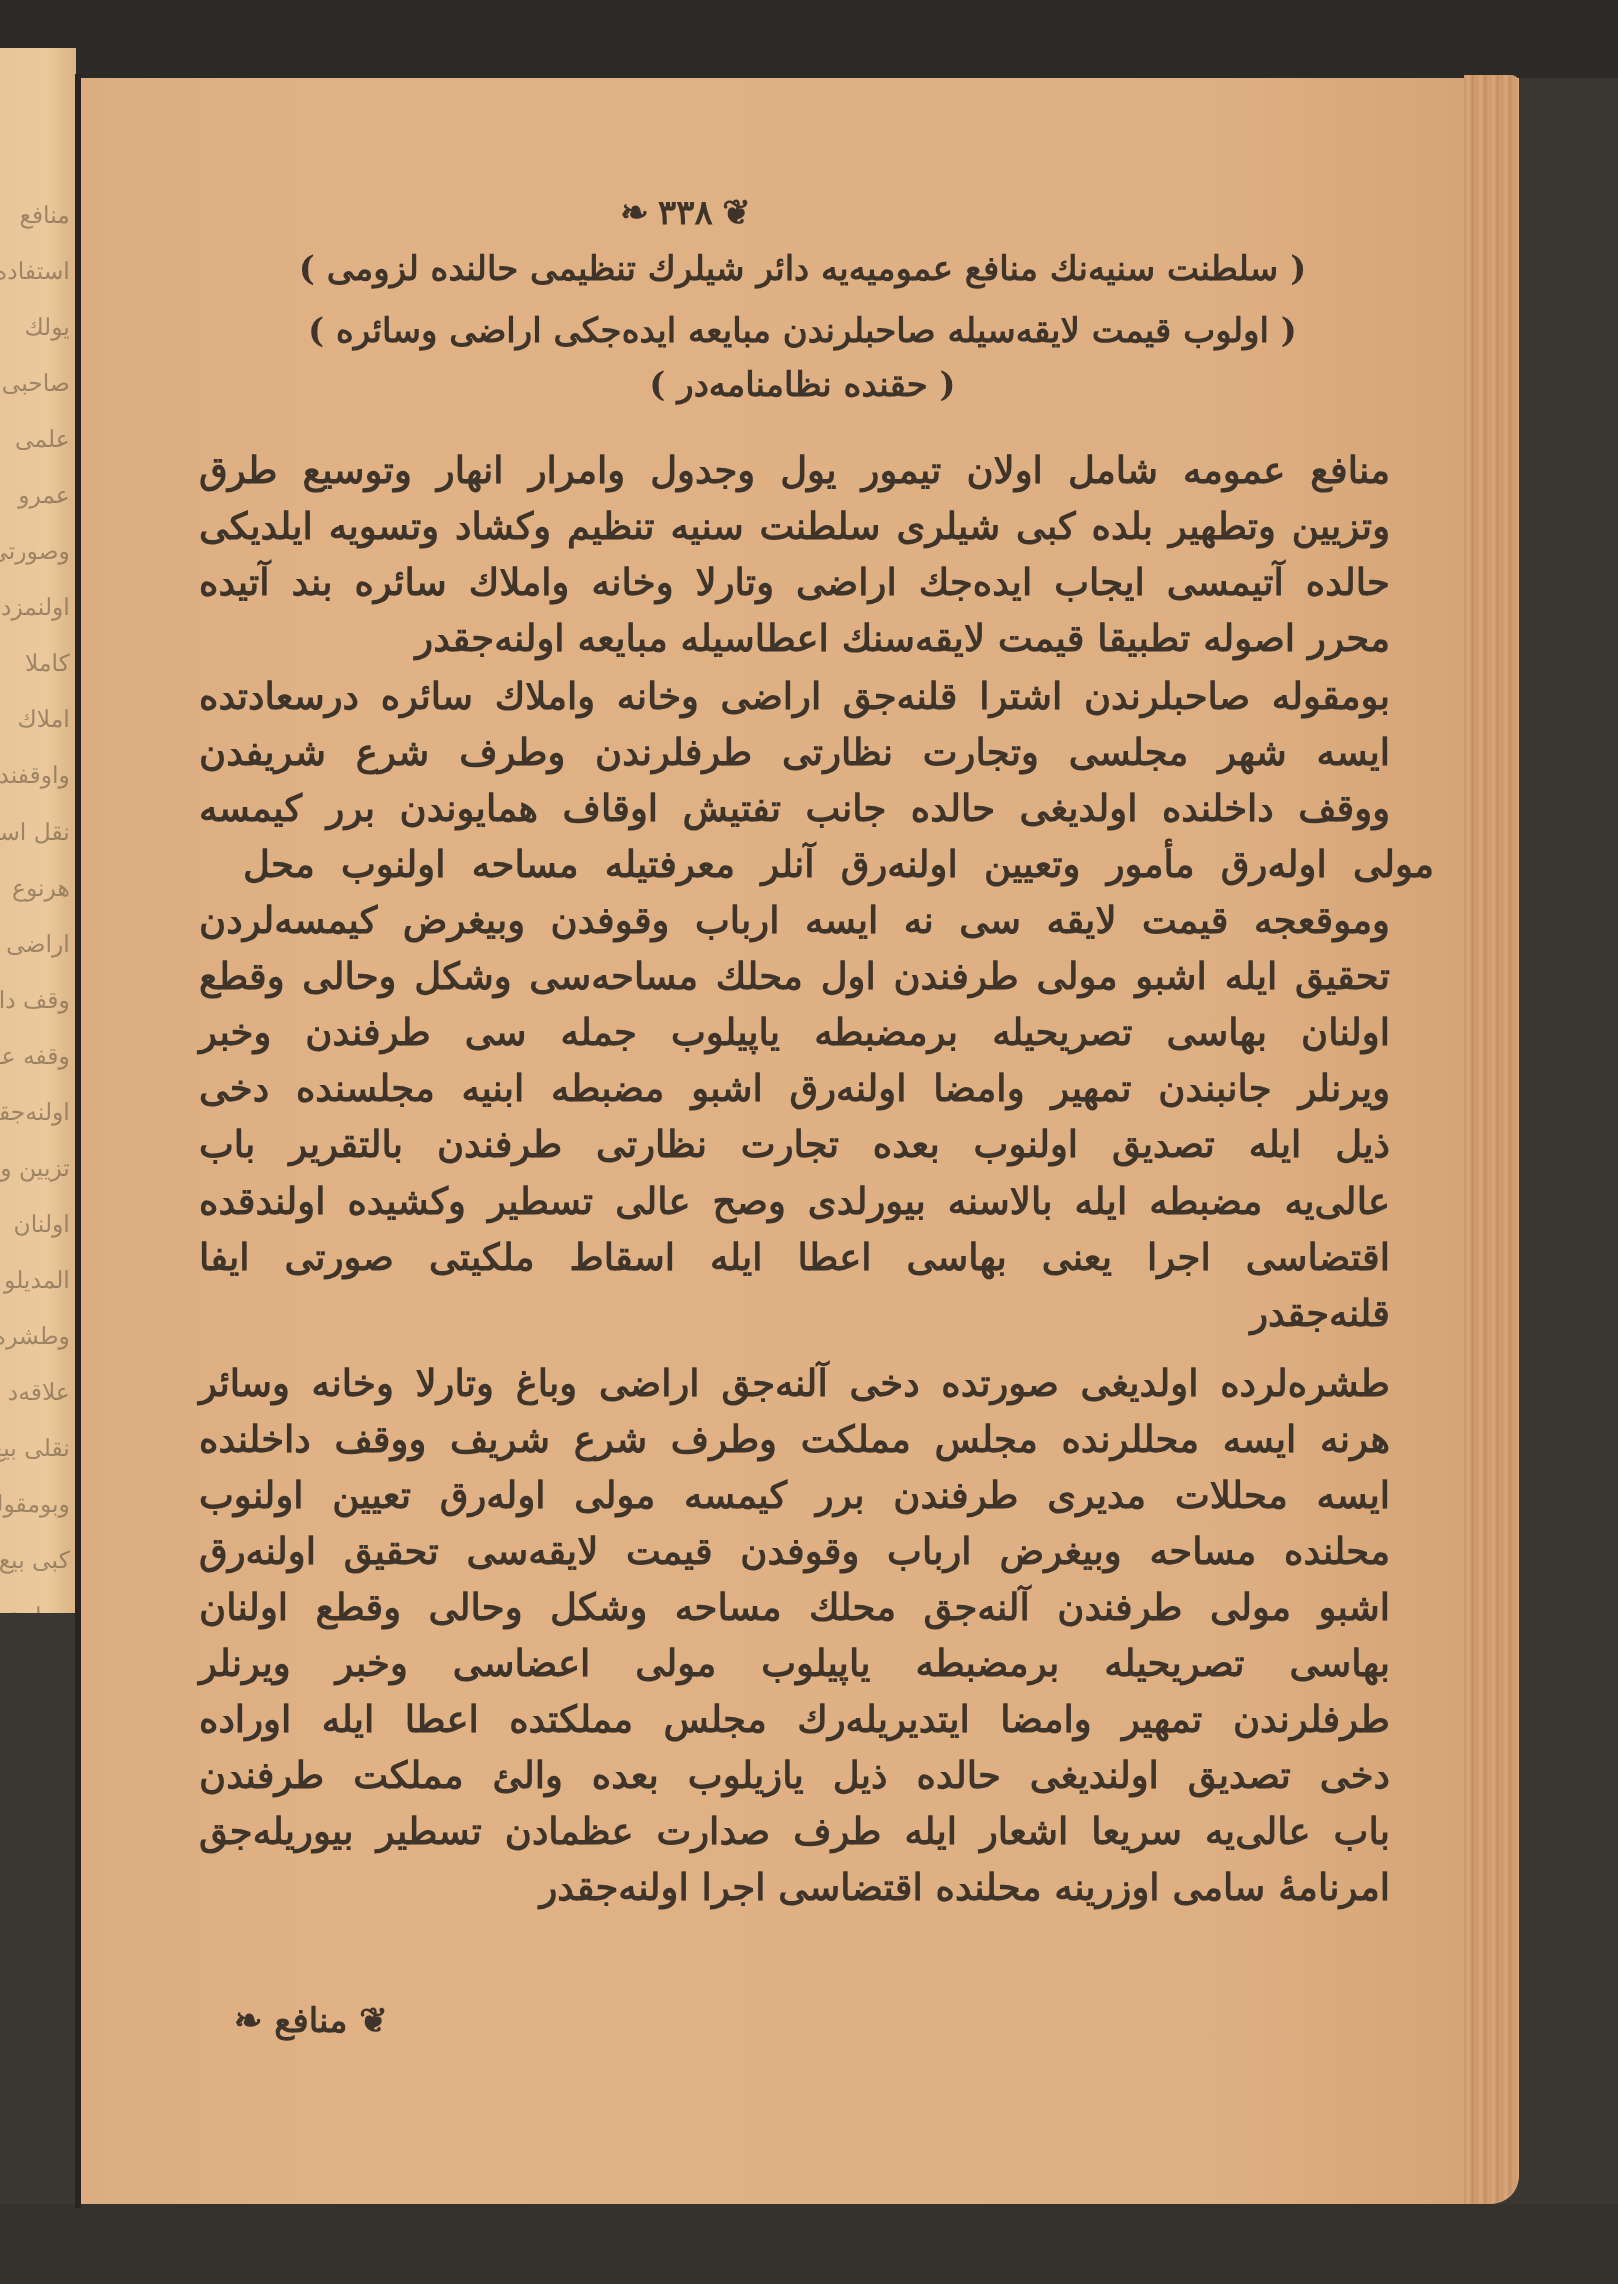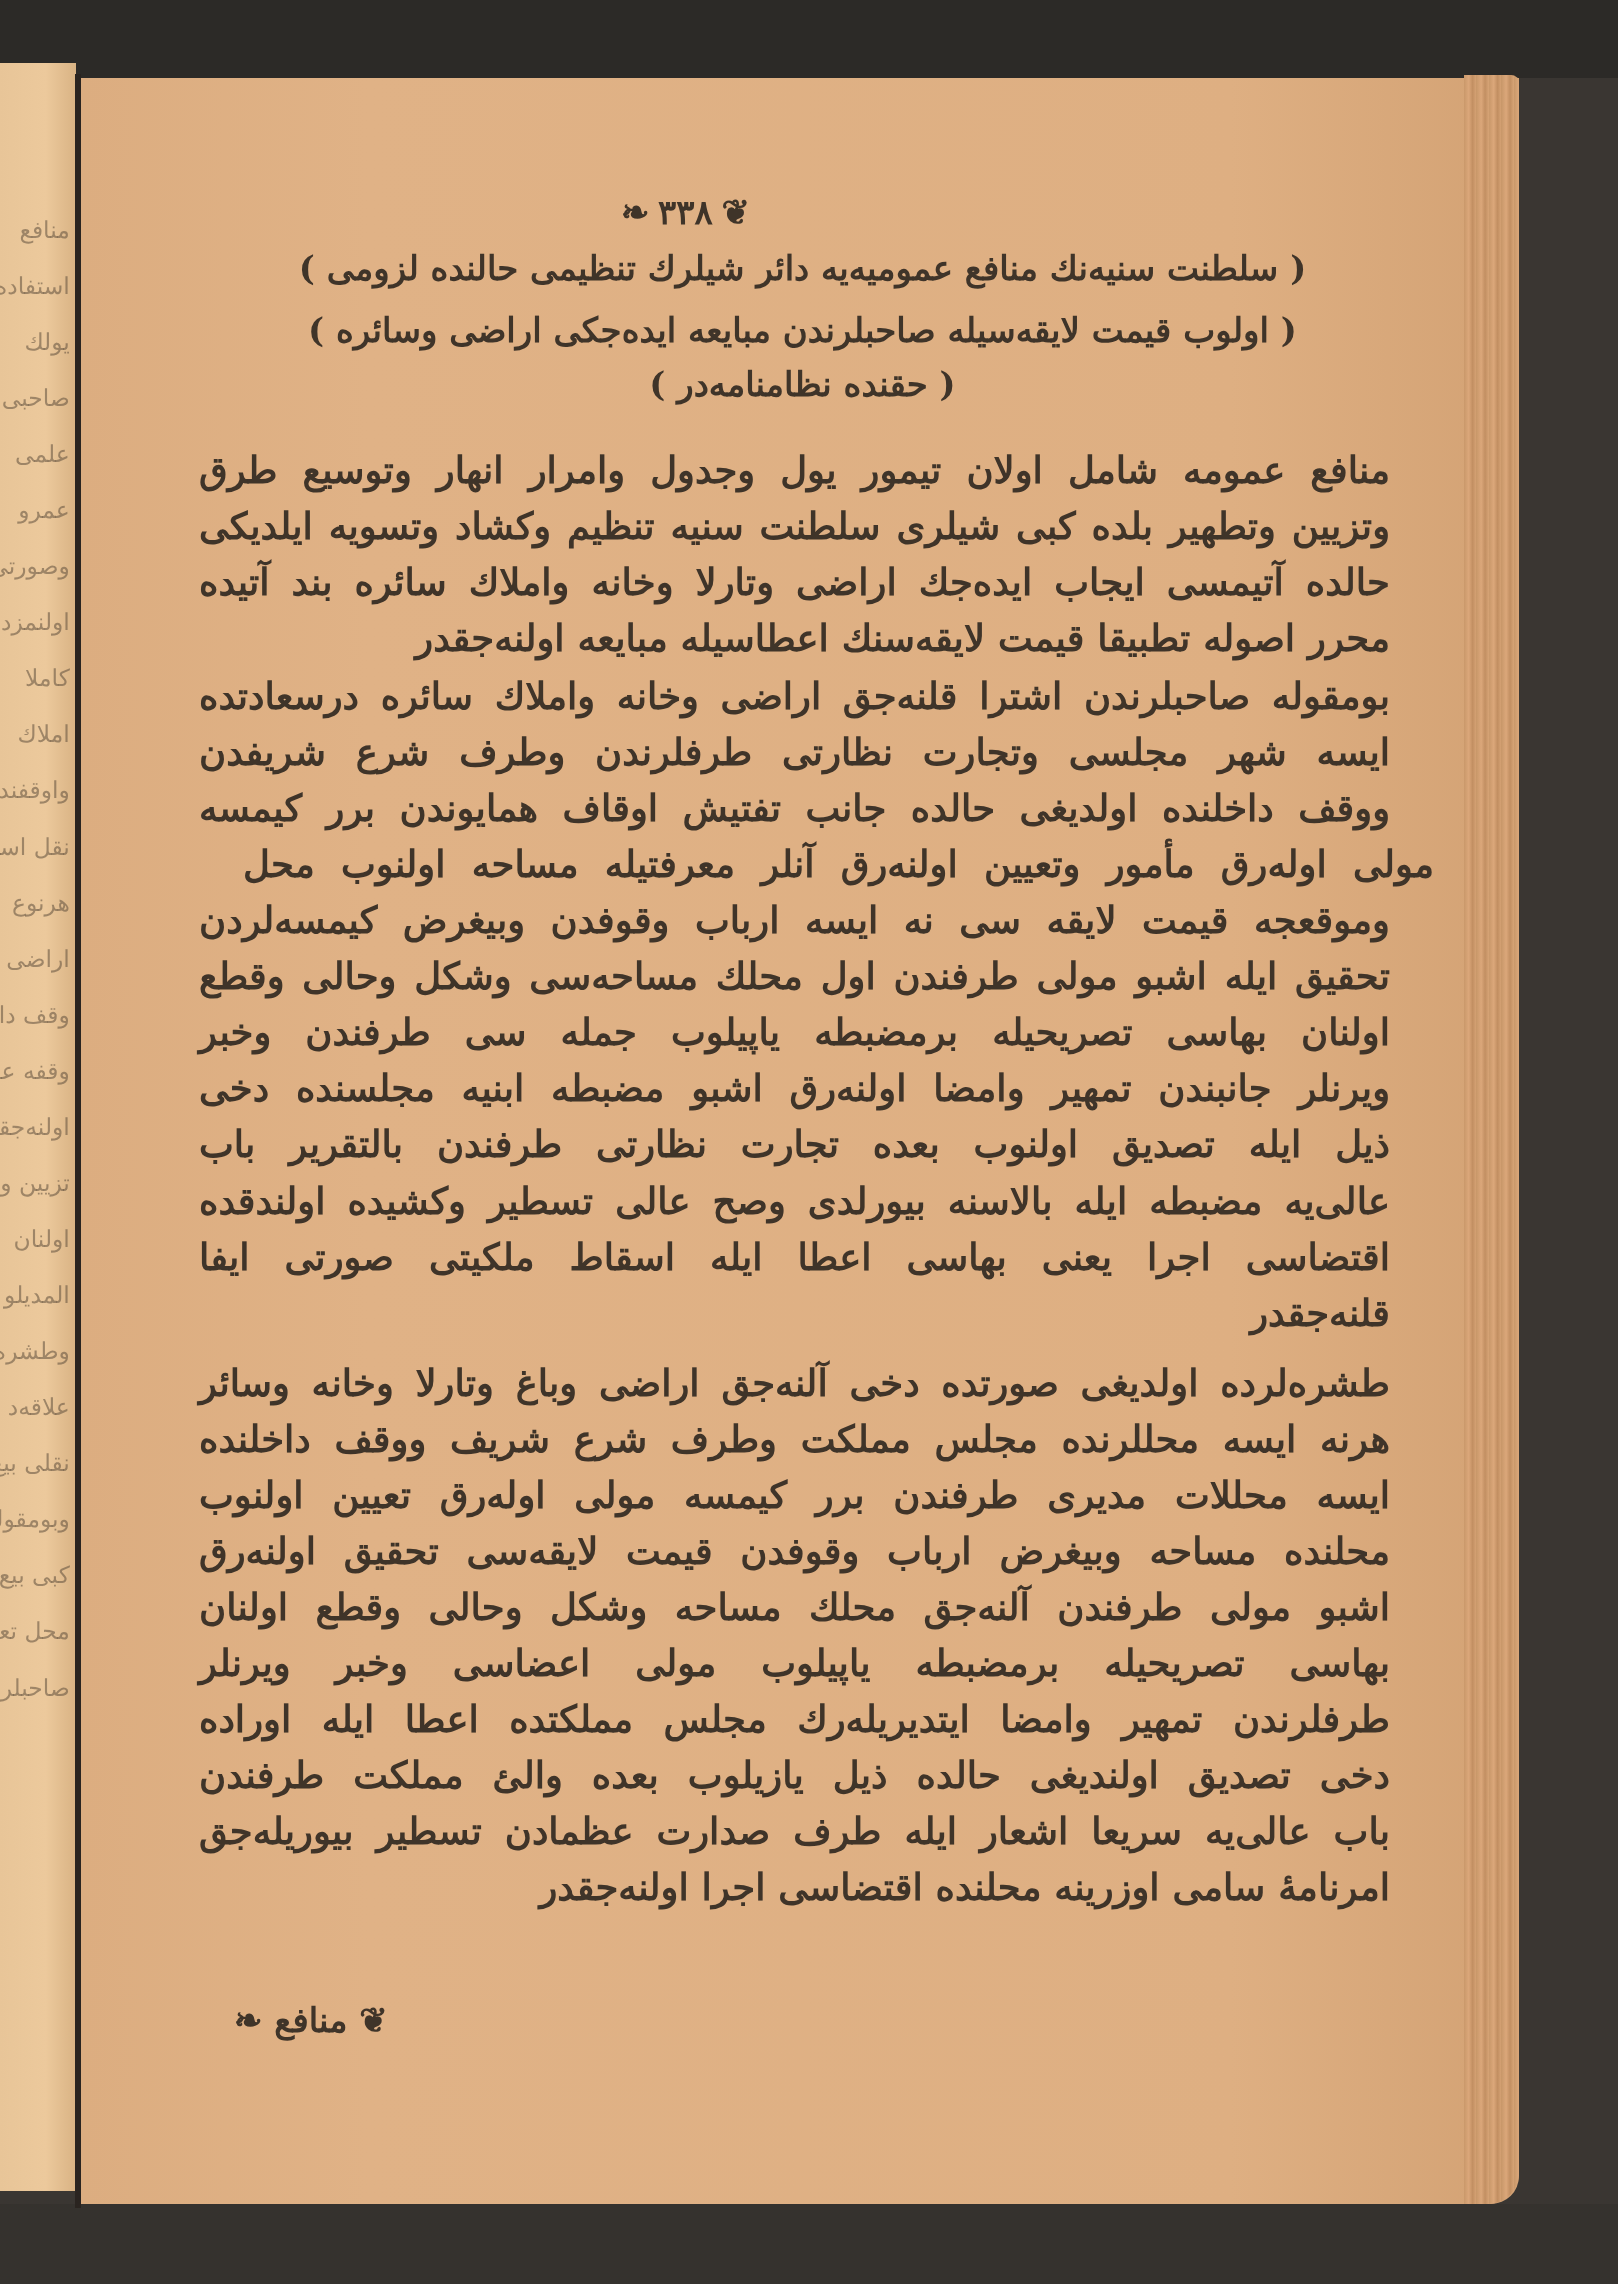--- a/index.html
+++ b/index.html
@@ -17,22 +17,22 @@
     .backdrop-top {
       position: absolute; left: 0; top: 0; width: 1618px; height: 78px;
       background: #2c2a27;
     }
     .backdrop-bottom {
       position: absolute; left: 0; top: 2204px; width: 1618px; height: 80px;
       background: #35322e;
     }
     .left-page {
       position: absolute;
-      left: 0; top: 63px;
-      width: 76px; height: 2128px;
+      left: 0; top: 48px;
+      width: 76px; height: 1565px;
       background: linear-gradient(to right, #e8c598 0%, #ecc99c 60%, #d9b384 100%);
       overflow: hidden;
     }
     .left-fragment {
       position: absolute;
       right: 6.2px;
       font-family: "DejaVu Serif", serif;
       font-size: 23.4px;
       color: rgba(95,78,60,0.55);
       direction: rtl;
@@ -61,21 +61,21 @@
       border-bottom-right-radius: 31px;
     }
     .page-number {
       position: absolute;
       top: 192px;
       left: 592px;
       width: 187px;
       text-align: center;
       font-size: 34px;
       color: #3f3429;
-      font-family: Liberation Serif, serif;
+      font-family: Liberation Sans, sans-serif;
       direction: rtl;
       font-weight: bold;
     }
     .title-line {
       position: absolute;
       left: 195px;
       width: 1215px;
       text-align: center;
       font-size: 34px;
       direction: rtl;

